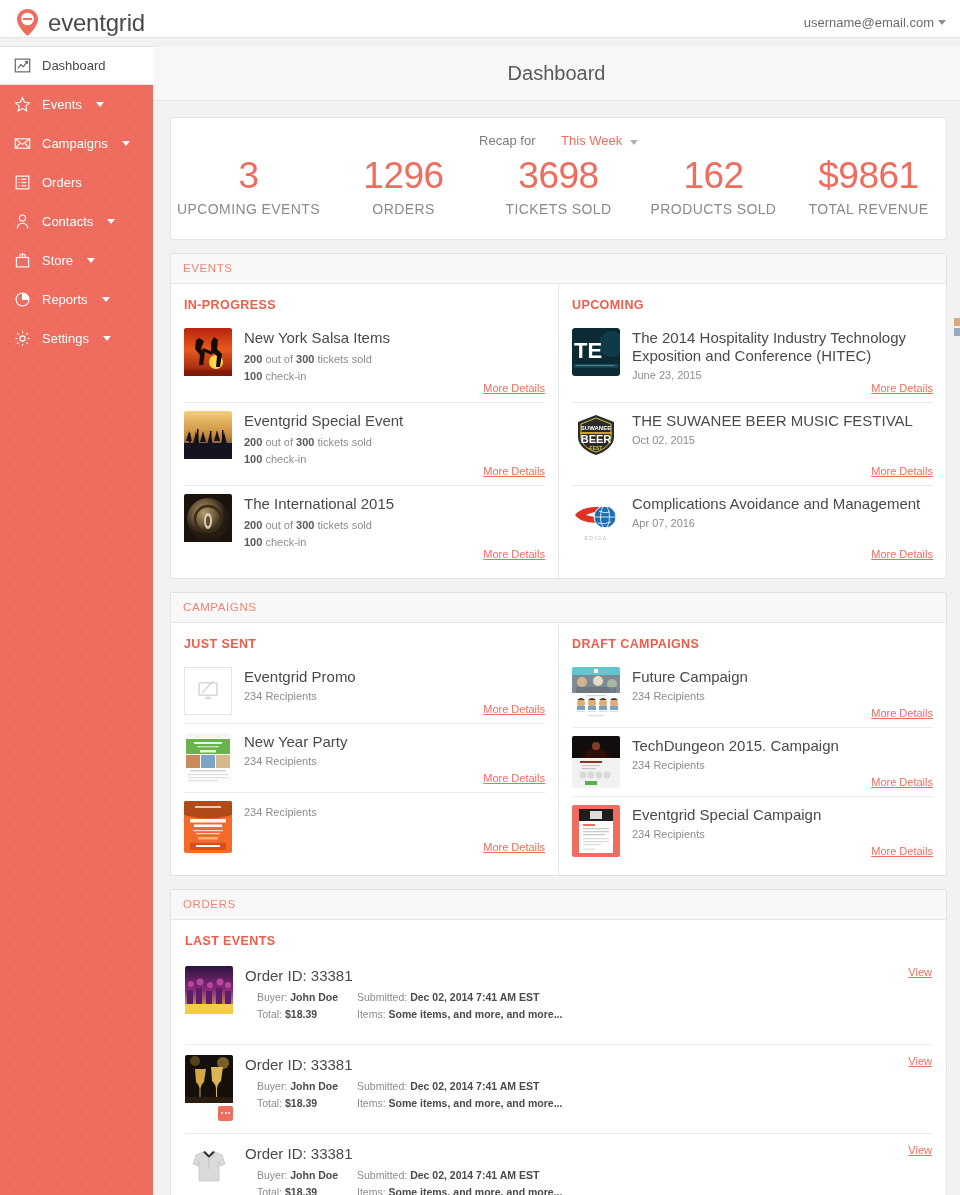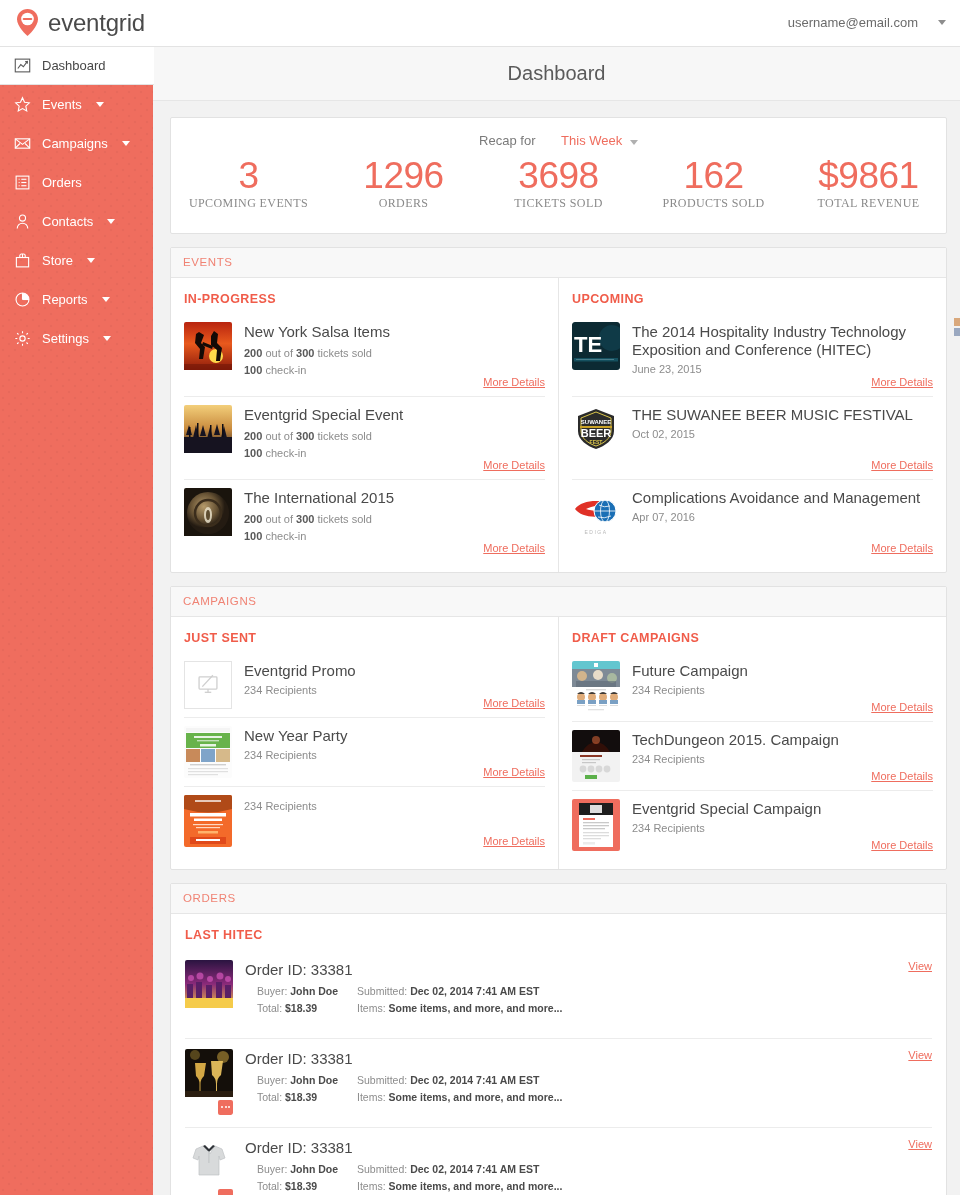--- a/index.html
+++ b/index.html
@@ -6,38 +6,38 @@
   html, body {
     width: 960px; height: 1195px;
     font-family: "Liberation Sans", sans-serif;
     background: #f2f2f2;
     overflow: hidden;
   }
   .app { position: relative; width: 960px; height: 1195px; }
 
   
   .topbar {
-    position: absolute; top: 0; left: 0; width: 960px; height: 47px;
+    position: absolute; top: 0; left: 0; width: 960px; height: 38px;
     background: #ffffff;
     border-bottom: 1px solid #e3e3e3;
     z-index: 5;
   }
   .logo {
     position: absolute; left: 14px; top: 8px;
     display: flex; align-items: center; gap: 7px;
   }
   .logo-mark { width: 27px; height: 29px; display: block; }
   .logo-text {
     font-size: 24px; color: #4a4a4a; letter-spacing: -0.2px;
     font-weight: 400;
   }
   .user-menu {
     position: absolute; right: 14px; top: 15px;
     font-size: 13px; color: #6b6b6b;
-    display: flex; align-items: center; gap: 20px;
+    display: flex; align-items: center; gap: 4px;
     cursor: pointer;
   }
   .caret {
     width: 0; height: 0;
     border-left: 4px solid transparent;
     border-right: 4px solid transparent;
     border-top: 5px solid #8d8d8d;
     display: inline-block;
   }
 
@@ -104,22 +104,22 @@
   }
   .recap-head .rng { color: #ef6d5e; cursor: pointer; margin-left: 22px; }
   .recap-head .caret { border-top-color: #b0b0b0; margin-left: 4px; }
   .stats { display: flex; }
   .stat { flex: 1; text-align: center; }
   .stat-val {
     font-size: 37px; color: #ef6d5e; line-height: 1.05;
     font-weight: 400; letter-spacing: -0.5px;
   }
   .stat-lbl {
-    font-size: 12px; color: #8a8a8a; letter-spacing: 0.4px;
-    font-family: Liberation Serif, serif;
+    font-size: 14px; color: #8a8a8a; letter-spacing: 0.4px;
+    margin-top: 5px;
   }
 
   
   .sec-head {
     height: 30px; background: #f8f8f8;
     border-bottom: 1px solid #e6e6e6;
     display: flex; align-items: center;
     padding-left: 12px;
   }
   .sec-head-txt {
@@ -632,21 +632,21 @@
               </div>
           </div>
         </div>
       </div>
 
       <div class="card">
         <div class="sec-head">
           <span class="sec-head-txt">ORDERS</span>
         </div>
         <div class="orders-body">
-          <div class="col-title">LAST HITEC</div>
+          <div class="col-title">LAST EVENTS</div>
           <div id="order-list">
               <div class="order-row">
                 <div class="thumb"><svg viewBox="0 0 48 48">
                     <defs>
                       <linearGradient id="op" x1="0" y1="0" x2="0" y2="1">
                         <stop offset="0" stop-color="#2a1440"></stop>
                         <stop offset="0.5" stop-color="#8a2a7a"></stop>
                         <stop offset="1" stop-color="#f2c23c"></stop>
                       </linearGradient>
                     </defs>

